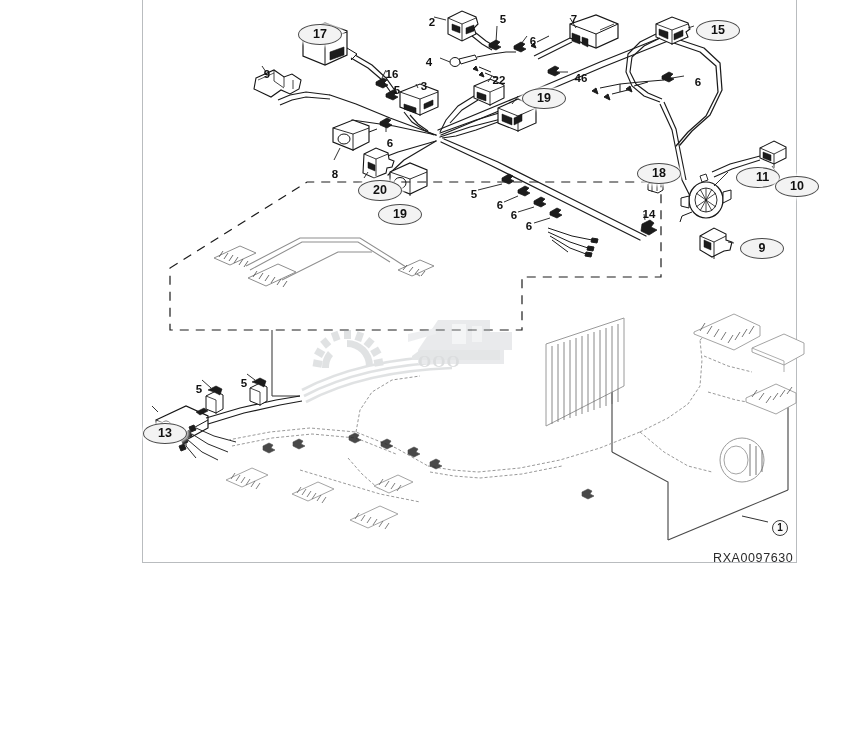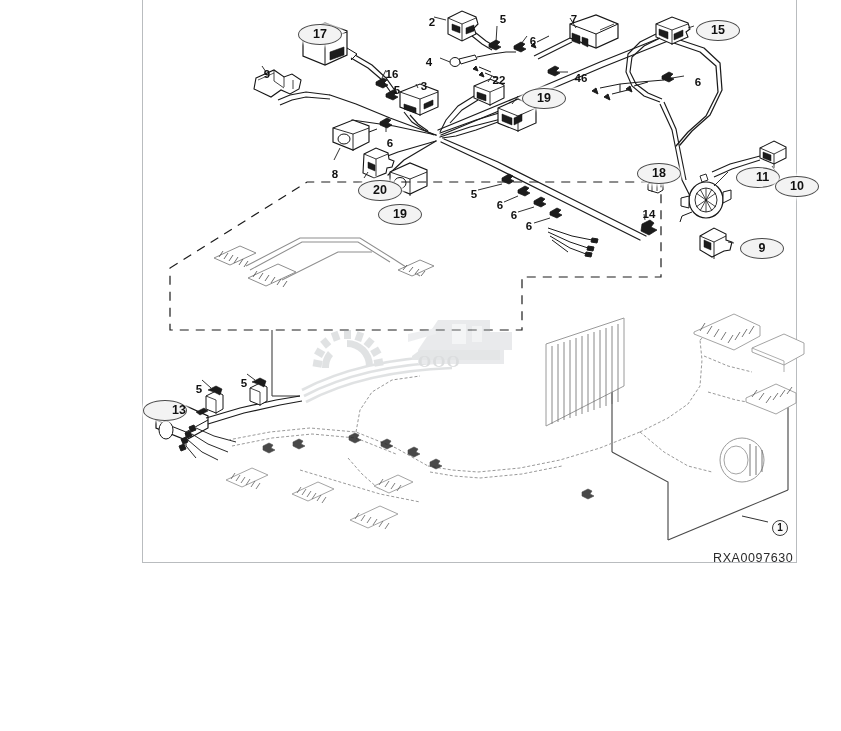--- a/index.html
+++ b/index.html
@@ -650,21 +650,21 @@
       <div class="callout plain" style="left: 690px; top: 74px;">6</div>
       <div class="callout plain" style="left: 492px; top: 197px;">6</div>
       <div class="callout plain" style="left: 506px; top: 207px;">6</div>
       <div class="callout plain" style="left: 521px; top: 218px;">6</div>
       <div class="callout plain" style="left: 566px; top: 11px;">7</div>
       <div class="callout plain" style="left: 327px; top: 166px;">8</div>
       <div class="callout plain" style="left: 259px; top: 66px;">9</div>
       <div class="callout" style="left: 740px; top: 238px;">9</div>
       <div class="callout" style="left: 736px; top: 167px; padding-left: 9px;">11</div>
       <div class="callout" style="left: 775px; top: 176px;">10</div>
-      <div class="callout" style="left: 143px; top: 400px; text-align: right;">13</div>
+      <div class="callout" style="left: 143px; top: 423px;">13</div>
       <div class="callout plain" style="left: 641px; top: 206px;">14</div>
       <div class="callout" style="left: 696px; top: 20px;">15</div>
       <div class="callout plain" style="left: 384px; top: 66px;">16</div>
       <div class="callout" style="left: 298px; top: 24px;">17</div>
       <div class="callout" style="left: 637px; top: 163px;">18</div>
       <div class="callout" style="left: 378px; top: 204px;">19</div>
       <div class="callout" style="left: 358px; top: 180px;">20</div>
       <div class="callout" style="left: 522px; top: 88px;">19</div>
       <div class="callout plain" style="left: 491px; top: 72px;">22</div>
       <div class="callout plain" style="left: 573px; top: 70px;">46</div>

